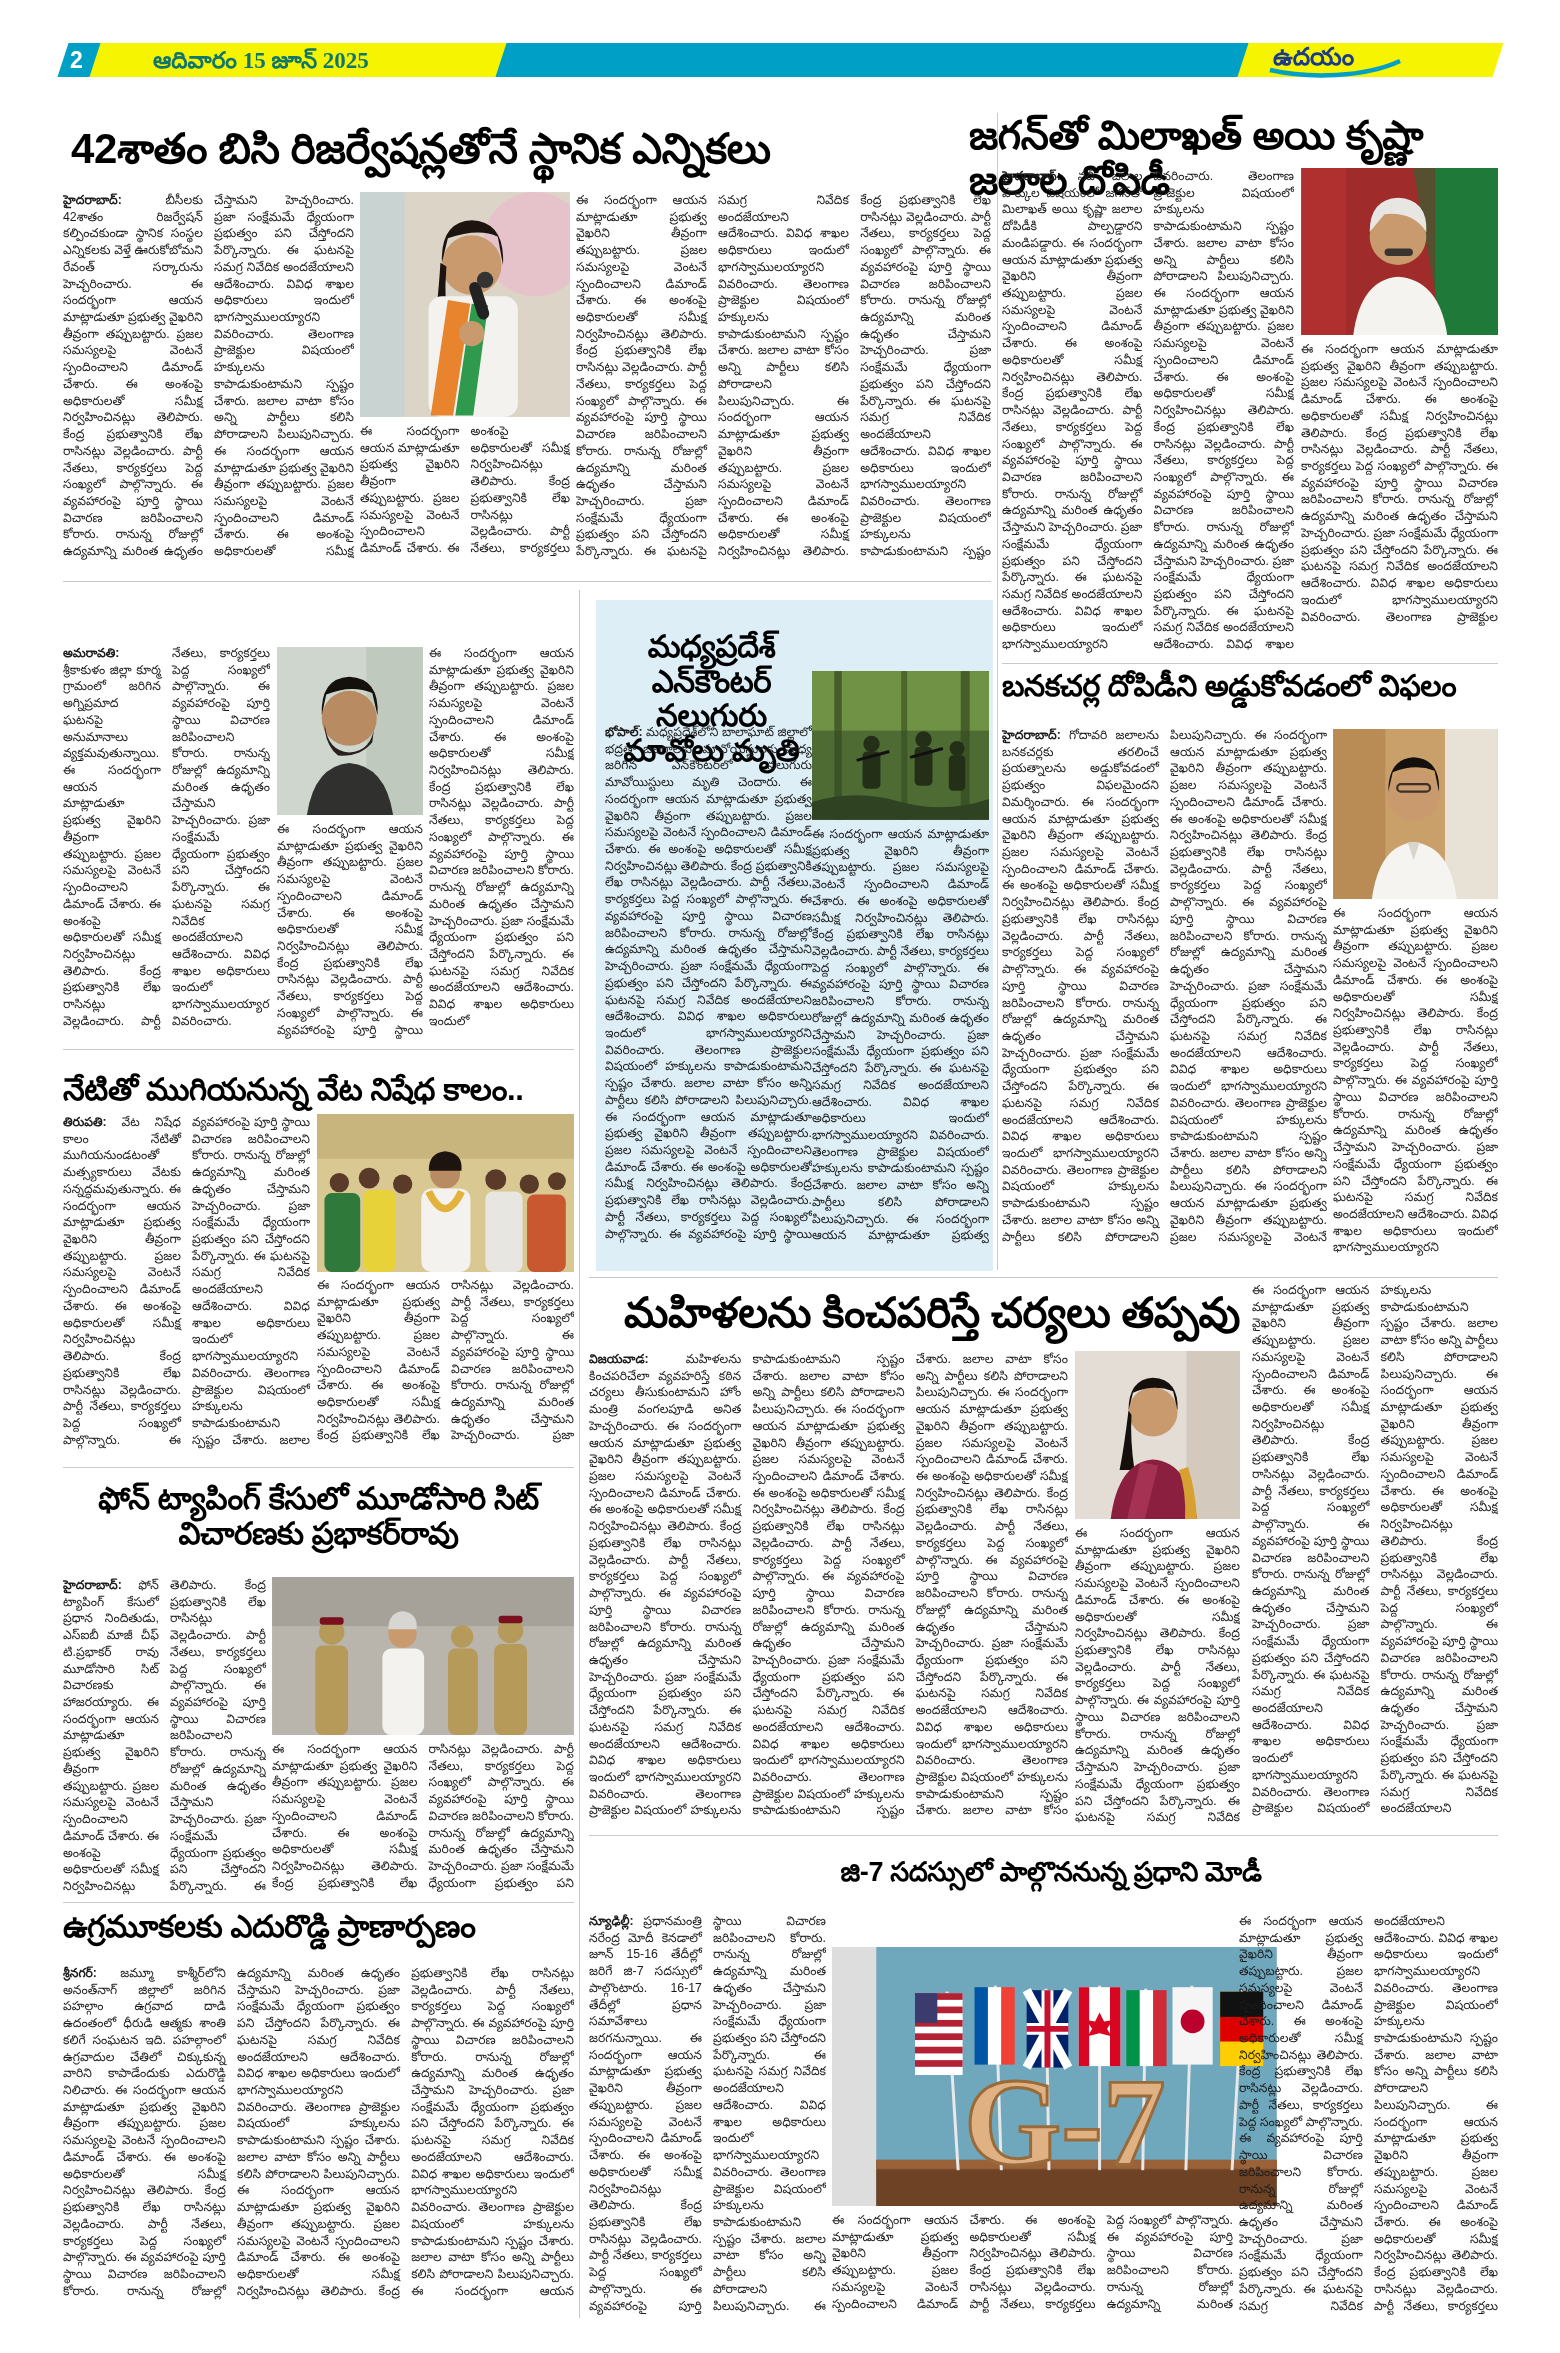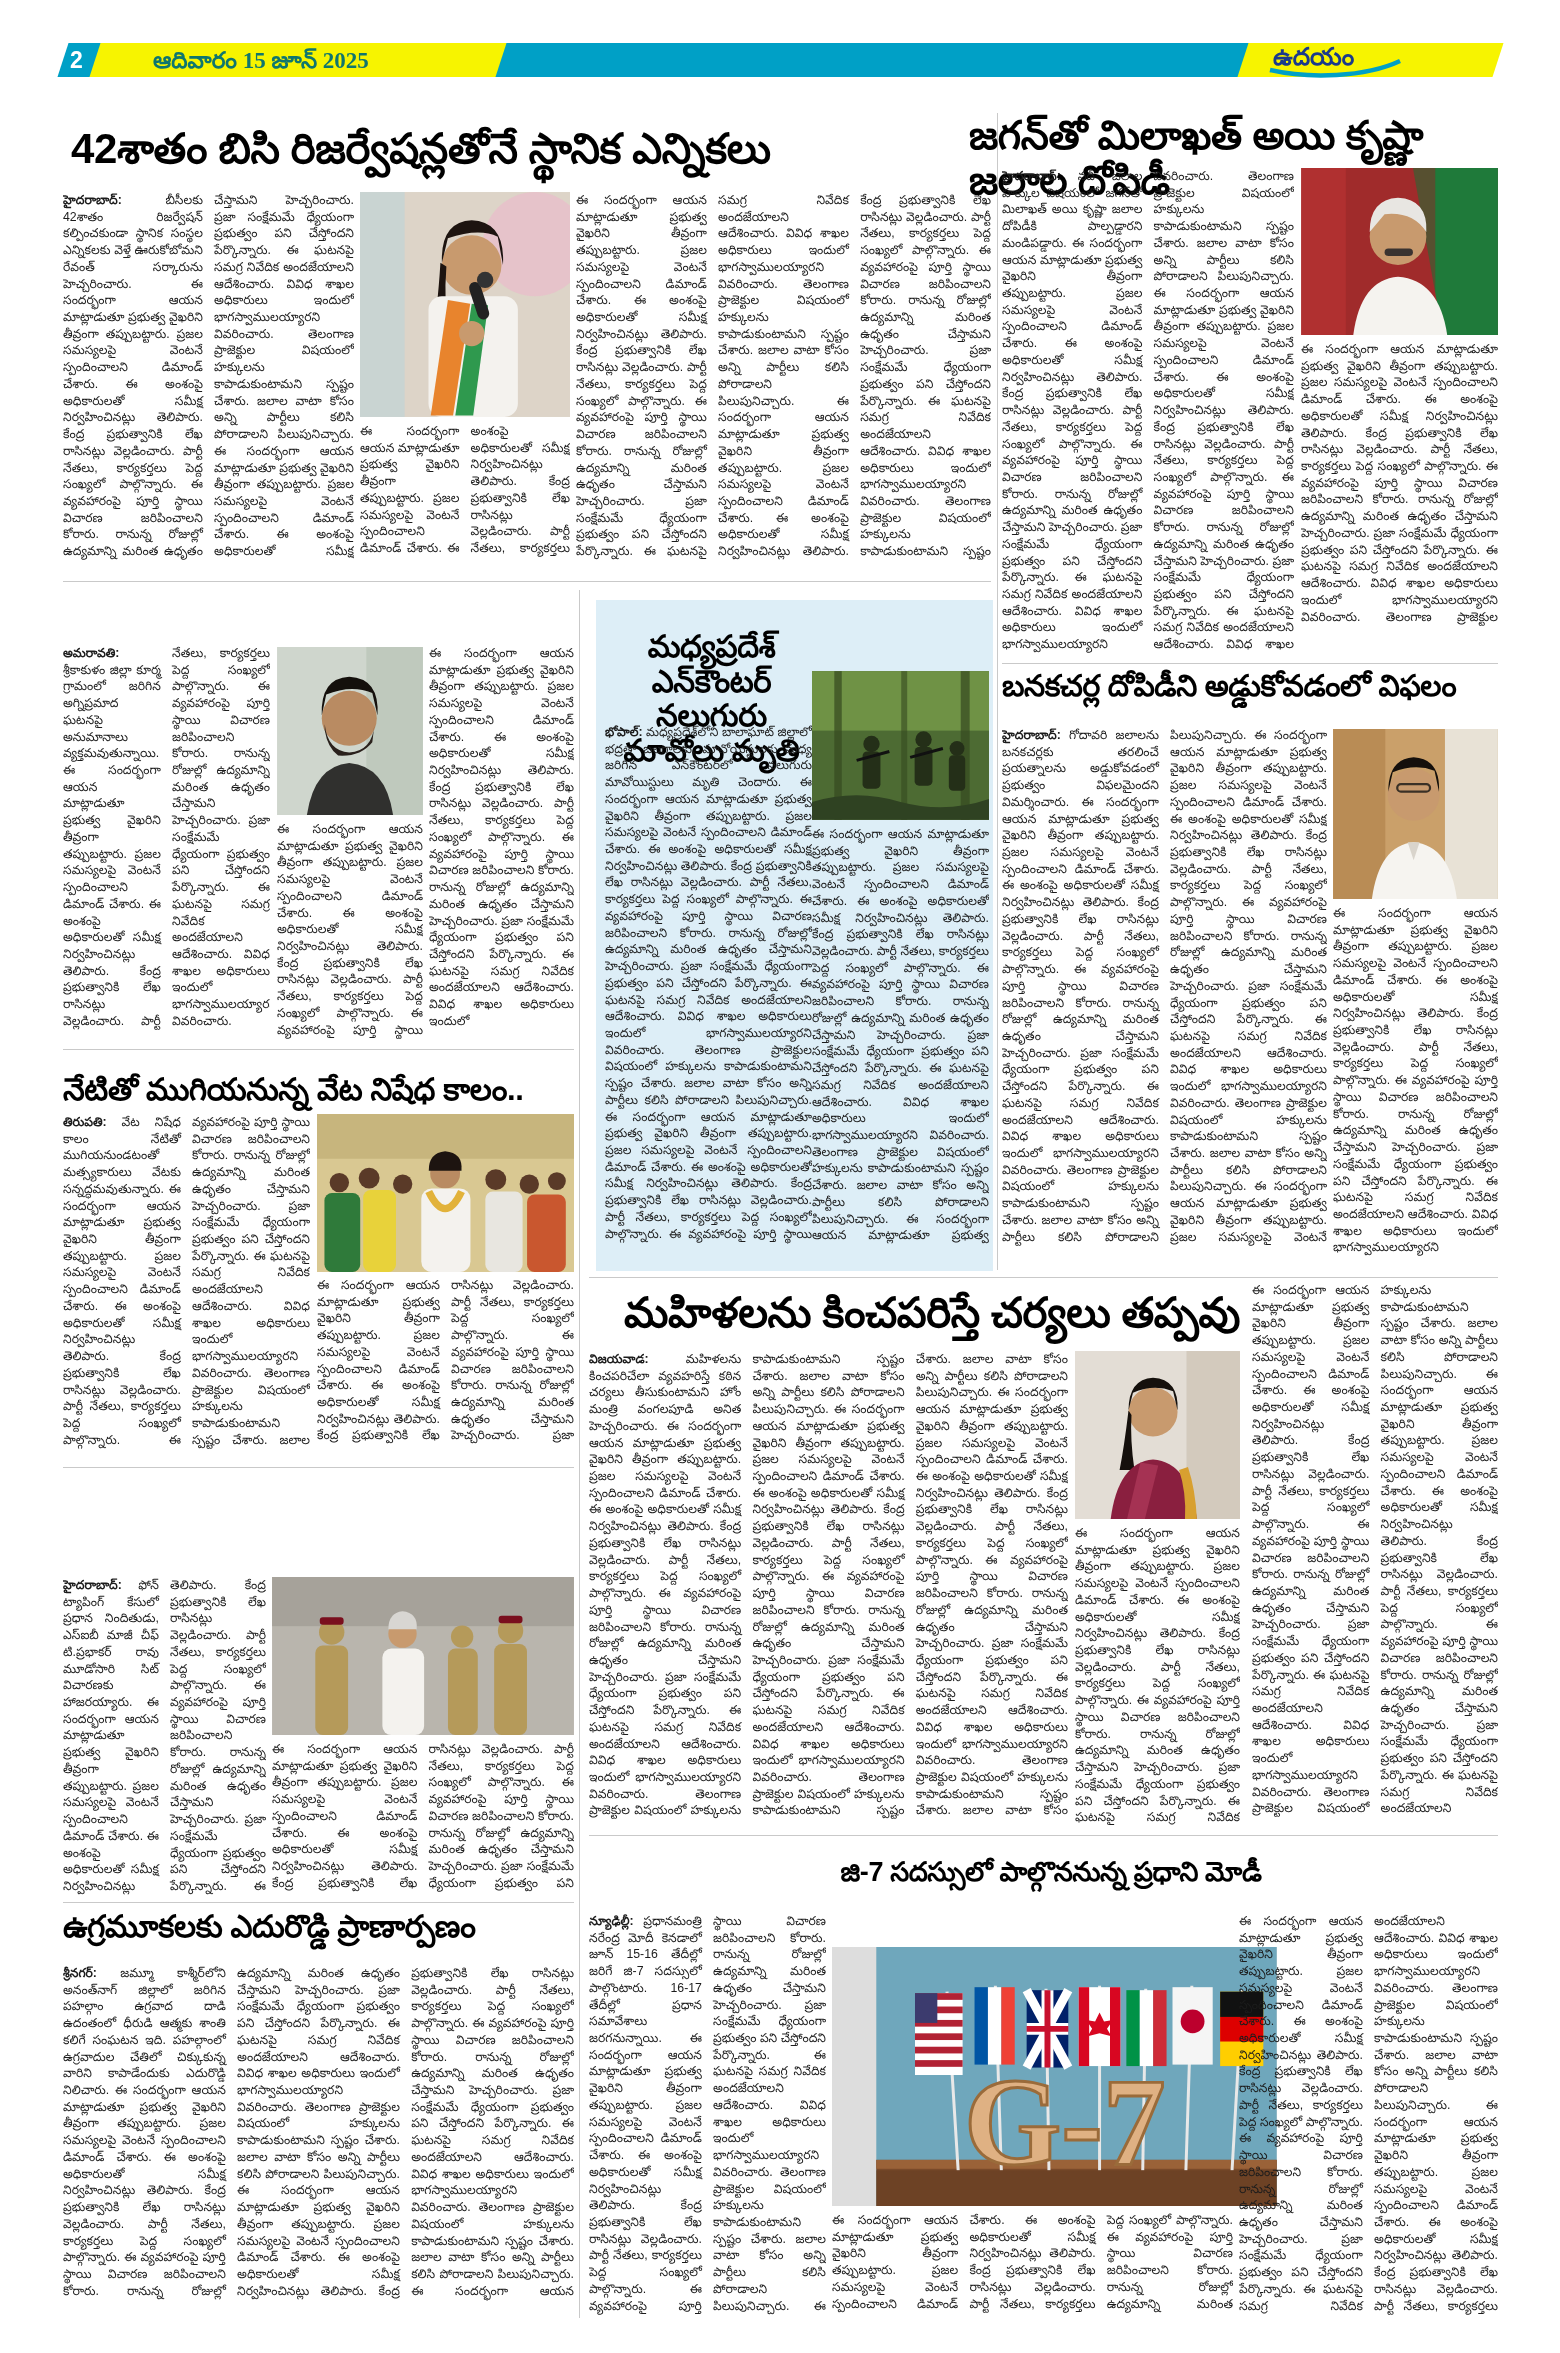--- a/index.html
+++ b/index.html
@@ -231,20 +231,21 @@
       <path d="M140,160 Q150,190 148,226 L164,226 Q162,186 152,156 Z" fill="#d8a030"></path>
     </svg>
   </div>
   <div class="body-box cc1" style="left:1075px;top:1525px;width:165px;height:303px;">
     <span> ఈ సందర్భంగా ఆయన మాట్లాడుతూ ప్రభుత్వ వైఖరిని తీవ్రంగా తప్పుబట్టారు. ప్రజల సమస్యలపై వెంటనే స్పందించాలని డిమాండ్ చేశారు. ఈ అంశంపై అధికారులతో సమీక్ష నిర్వహించినట్లు తెలిపారు. కేంద్ర ప్రభుత్వానికి లేఖ రాసినట్లు వెల్లడించారు. పార్టీ నేతలు, కార్యకర్తలు పెద్ద సంఖ్యలో పాల్గొన్నారు. ఈ వ్యవహారంపై పూర్తి స్థాయి విచారణ జరిపించాలని కోరారు. రానున్న రోజుల్లో ఉద్యమాన్ని మరింత ఉధృతం చేస్తామని హెచ్చరించారు. ప్రజా సంక్షేమమే ధ్యేయంగా ప్రభుత్వం పని చేస్తోందని పేర్కొన్నారు. ఈ ఘటనపై సమగ్ర నివేదిక అందజేయాలని ఆదేశించారు. వివిధ శాఖల అధికారులు ఇందులో భాగస్వాములయ్యారని వివరించారు. తెలంగాణ ప్రాజెక్టుల విషయంలో హక్కులను కాపాడుకుంటామని స్పష్టం చేశారు. జలాల వాటా కోసం అన్ని</span>
   </div>
   <div class="body-box cc2" style="left:1252px;top:1282px;width:246px;height:546px;">
     <span> ఈ సందర్భంగా ఆయన మాట్లాడుతూ ప్రభుత్వ వైఖరిని తీవ్రంగా తప్పుబట్టారు. ప్రజల సమస్యలపై వెంటనే స్పందించాలని డిమాండ్ చేశారు. ఈ అంశంపై అధికారులతో సమీక్ష నిర్వహించినట్లు తెలిపారు. కేంద్ర ప్రభుత్వానికి లేఖ రాసినట్లు వెల్లడించారు. పార్టీ నేతలు, కార్యకర్తలు పెద్ద సంఖ్యలో పాల్గొన్నారు. ఈ వ్యవహారంపై పూర్తి స్థాయి విచారణ జరిపించాలని కోరారు. రానున్న రోజుల్లో ఉద్యమాన్ని మరింత ఉధృతం చేస్తామని హెచ్చరించారు. ప్రజా సంక్షేమమే ధ్యేయంగా ప్రభుత్వం పని చేస్తోందని పేర్కొన్నారు. ఈ ఘటనపై సమగ్ర నివేదిక అందజేయాలని ఆదేశించారు. వివిధ శాఖల అధికారులు ఇందులో భాగస్వాములయ్యారని వివరించారు. తెలంగాణ ప్రాజెక్టుల విషయంలో హక్కులను కాపాడుకుంటామని స్పష్టం చేశారు. జలాల వాటా కోసం అన్ని పార్టీలు కలిసి పోరాడాలని పిలుపునిచ్చారు. ఈ సందర్భంగా ఆయన మాట్లాడుతూ ప్రభుత్వ వైఖరిని తీవ్రంగా తప్పుబట్టారు. ప్రజల సమస్యలపై వెంటనే స్పందించాలని డిమాండ్ చేశారు. ఈ అంశంపై అధికారులతో సమీక్ష నిర్వహించినట్లు తెలిపారు. కేంద్ర ప్రభుత్వానికి లేఖ రాసినట్లు వెల్లడించారు. పార్టీ నేతలు, కార్యకర్తలు పెద్ద సంఖ్యలో పాల్గొన్నారు. ఈ వ్యవహారంపై పూర్తి స్థాయి విచారణ జరిపించాలని కోరారు. రానున్న రోజుల్లో ఉద్యమాన్ని మరింత ఉధృతం చేస్తామని హెచ్చరించారు. ప్రజా సంక్షేమమే ధ్యేయంగా ప్రభుత్వం పని చేస్తోందని పేర్కొన్నారు. ఈ ఘటనపై సమగ్ర నివేదిక అందజేయాలని ఆదేశించారు. వివిధ శాఖల అధికారులు ఇందులో భాగస్వాములయ్యారని వివరించారు. తెలంగాణ ప్రాజెక్టుల విషయంలో హక్కులను కాపాడుకుంటామని స్పష్టం చేశారు. జలాల వాటా కోసం అన్ని పార్టీలు కలిసి పోరాడాలని పిలుపునిచ్చారు. ఈ సందర్భంగా ఆయన మాట్లాడుతూ ప్రభుత్వ వైఖరిని తీవ్రంగా తప్పుబట్టారు. ప్రజల సమస్యలపై వెంటనే స్పందించాలని డిమాండ్ చేశారు. ఈ అంశంపై అధికారులతో సమీక్ష నిర్వహించినట్లు తెలిపారు. కేంద్ర ప్రభుత్వానికి లేఖ రాసినట్లు వెల్లడించారు. పార్టీ నేతలు, కార్యకర్తలు పెద్ద సంఖ్యలో పాల్గొన్నారు. ఈ వ్యవహారంపై పూర్తి స్థాయి విచారణ జరిపించాలని కోరారు. రానున్న రోజుల్లో ఉద్యమాన్ని మరింత ఉధృతం చేస్తామని హెచ్చరించారు. ప్రజా సంక్షేమమే ధ్యేయంగా ప్రభుత్వం పని చేస్తోందని పేర్కొన్నారు. ఈ ఘటనపై సమగ్ర నివేదిక అందజేయాలని ఆదేశించారు. వివిధ శాఖల అధికారులు ఇందులో భాగస్వాములయ్యారని వివరించారు. తెలంగాణ ప్రాజెక్టుల విషయంలో హక్కులను కాపాడుకుంటామని స్పష్టం చేశారు. జలాల వాటా కోసం అన్ని పార్టీలు కలిసి పోరాడాలని పిలుపునిచ్చారు. ఈ సందర్భంగా ఆయన</span>
   </div>
 
+  <div class="headline hl-center" style="left:63px;top:1482px;width:511px;font-size:31px;">ఫోన్ ట్యాపింగ్ కేసులో మూడోసారి సిట్ విచారణకు ప్రభాకర్‌రావు</div>
   <div class="body-box cc2" style="left:63px;top:1577px;width:203px;height:319px;">
     <span class="dl">హైదరాబాద్:</span>
     <span>ఫోన్ ట్యాపింగ్ కేసులో ప్రధాన నిందితుడు, ఎస్ఐబీ మాజీ చీఫ్ టి.ప్రభాకర్ రావు మూడోసారి సిట్ విచారణకు హాజరయ్యారు.</span>
     <span> ఈ సందర్భంగా ఆయన మాట్లాడుతూ ప్రభుత్వ వైఖరిని తీవ్రంగా తప్పుబట్టారు. ప్రజల సమస్యలపై వెంటనే స్పందించాలని డిమాండ్ చేశారు. ఈ అంశంపై అధికారులతో సమీక్ష నిర్వహించినట్లు తెలిపారు. కేంద్ర ప్రభుత్వానికి లేఖ రాసినట్లు వెల్లడించారు. పార్టీ నేతలు, కార్యకర్తలు పెద్ద సంఖ్యలో పాల్గొన్నారు. ఈ వ్యవహారంపై పూర్తి స్థాయి విచారణ జరిపించాలని కోరారు. రానున్న రోజుల్లో ఉద్యమాన్ని మరింత ఉధృతం చేస్తామని హెచ్చరించారు. ప్రజా సంక్షేమమే ధ్యేయంగా ప్రభుత్వం పని చేస్తోందని పేర్కొన్నారు. ఈ ఘటనపై సమగ్ర నివేదిక అందజేయాలని ఆదేశించారు. వివిధ శాఖల అధికారులు ఇందులో భాగస్వాములయ్యారని వివరించారు. తెలంగాణ ప్రాజెక్టుల విషయంలో హక్కులను కాపాడుకుంటామని స్పష్టం చేశారు. జలాల వాటా కోసం అన్ని పార్టీలు కలిసి పోరాడాలని పిలుపునిచ్చారు. ఈ సందర్భంగా ఆయన మాట్లాడుతూ ప్రభుత్వ వైఖరిని తీవ్రంగా తప్పుబట్టారు. ప్రజల సమస్యలపై వెంటనే స్పందించాలని డిమాండ్ చేశారు. ఈ అంశంపై అధికారులతో సమీక్ష నిర్వహించినట్లు తెలిపారు. కేంద్ర ప్రభుత్వానికి లేఖ రాసినట్లు వెల్లడించారు. పార్టీ నేతలు, కార్యకర్తలు పెద్ద సంఖ్యలో పాల్గొన్నారు. ఈ వ్యవహారంపై పూర్తి స్థాయి విచారణ జరిపించాలని కోరారు. రానున్న రోజుల్లో ఉద్యమాన్ని మరింత ఉధృతం చేస్తామని హెచ్చరించారు. ప్రజా సంక్షేమమే ధ్యేయంగా ప్రభుత్వం పని చేస్తోందని</span>
   </div>
   <div class="ph" style="left:272px;top:1577px;width:302px;height:158px;">
     <svg width="302" height="158" viewBox="0 0 405 212">
       <rect width="405" height="212" fill="#b9b5ad"></rect>
       <rect x="0" y="0" width="405" height="66" fill="#a6a29a"></rect>
       <g fill="#b59a5a">

